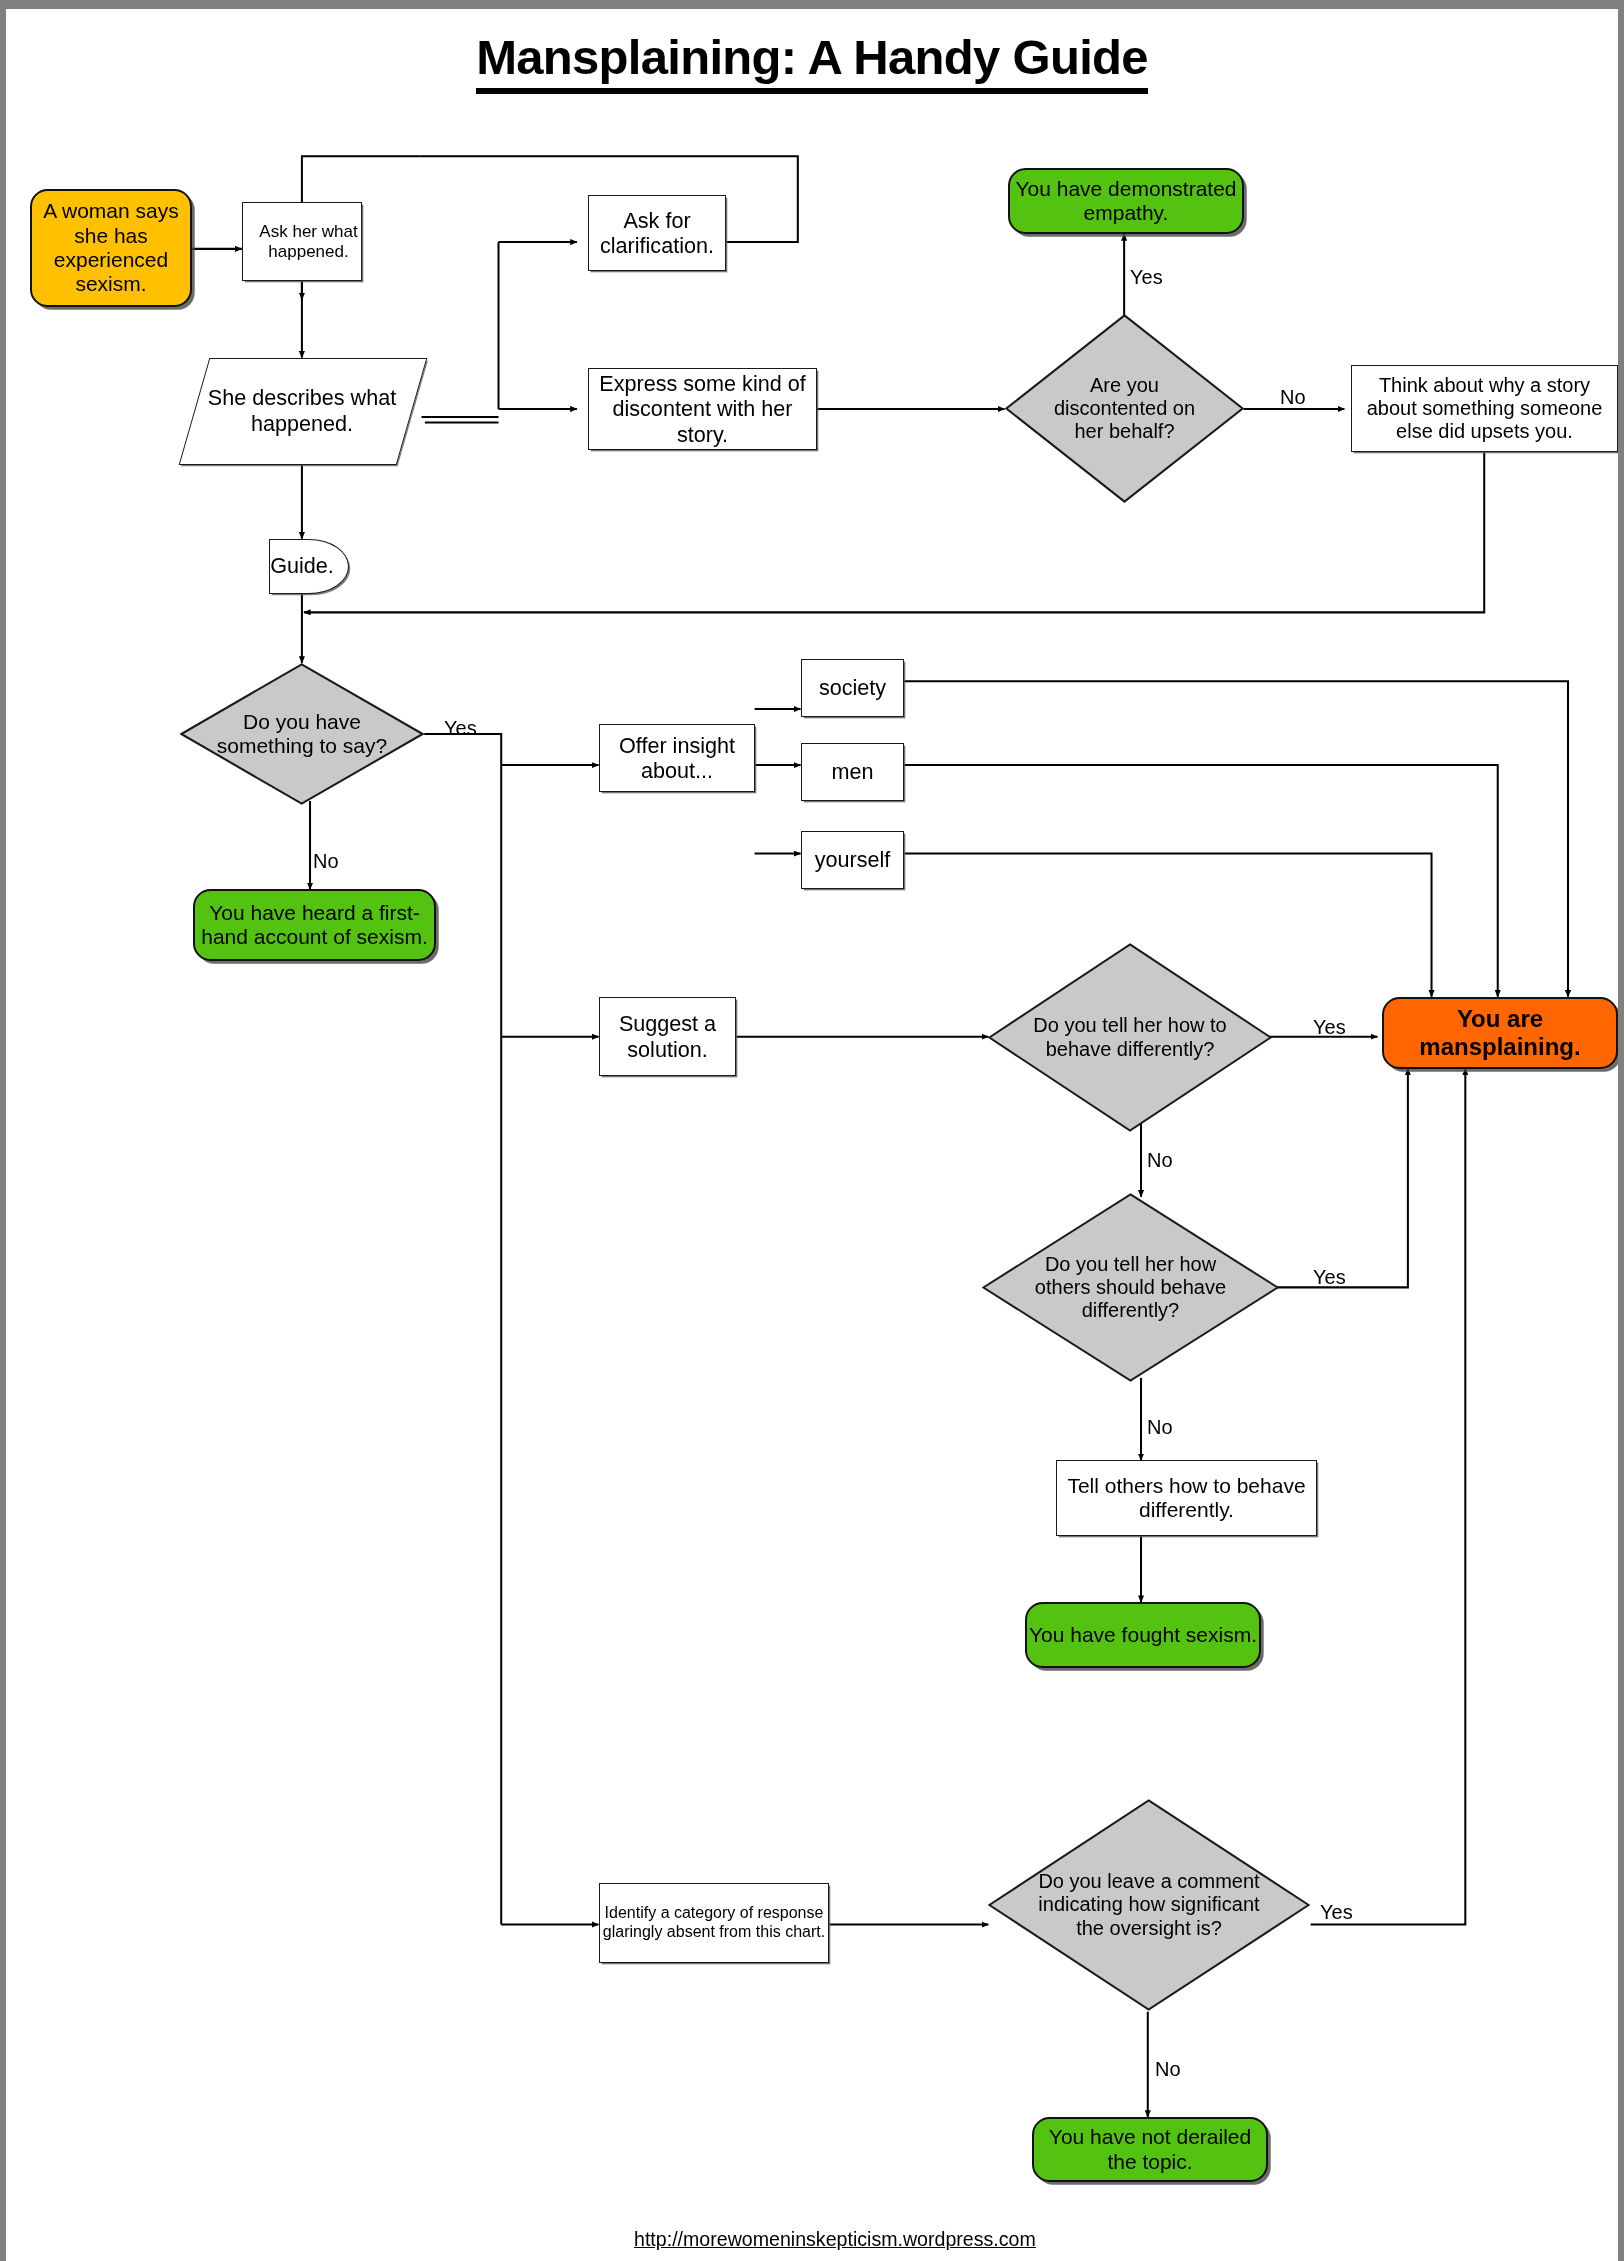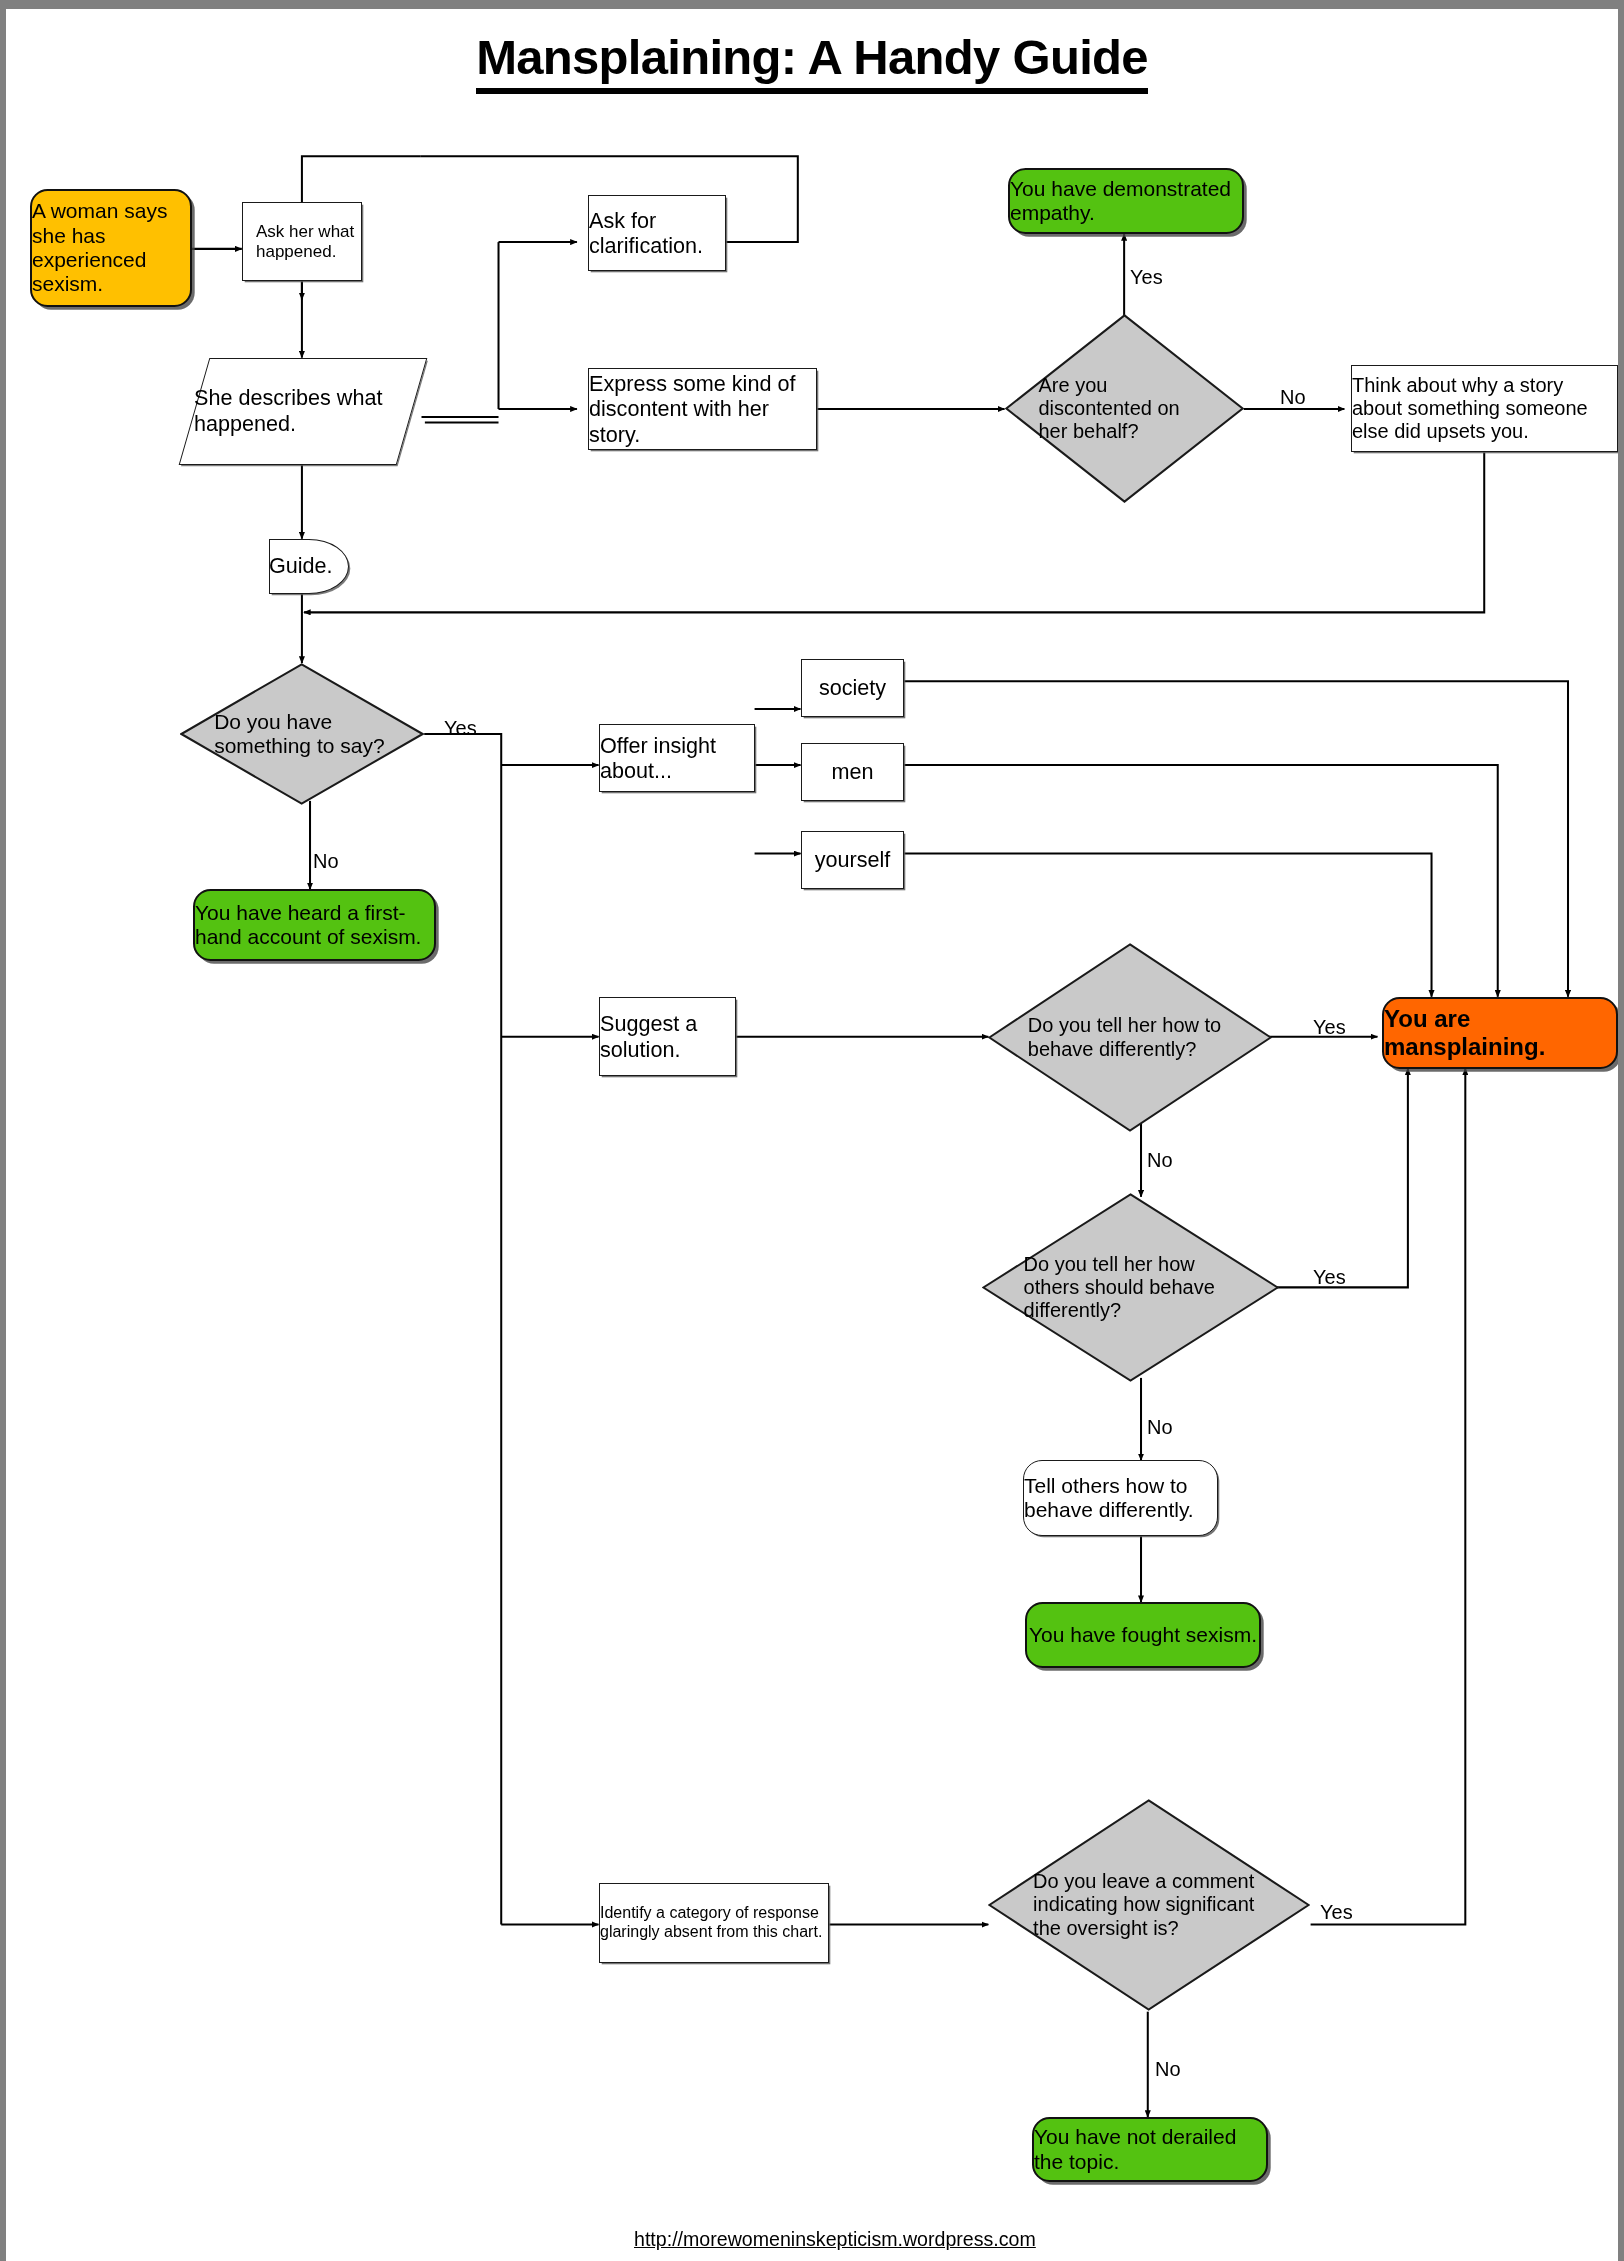--- a/index.html
+++ b/index.html
@@ -22,20 +22,21 @@
   .title{
     position:absolute;left:0;top:20px;width:1612px;text-align:center;
     font-size:49px;font-weight:bold;color:#000;
     letter-spacing:-0.7px;
   }
   .title span{border-bottom:6px solid #000;padding-bottom:2.7px;display:inline-block;}
 
   .node{
     position:absolute;
     display:flex;align-items:center;justify-content:center;
+    text-align:center;
     color:#000;
     box-sizing:border-box;
     line-height:1.16;
   }
   .rect{
     background:#ffffff;border:1.4px solid #1a1a1a;
     box-shadow:2px 2px 0 -0.7px rgba(90,90,90,.85);
   }
   .rounded{
     border-radius:17.6px;border:2px solid #111;
@@ -257,21 +258,21 @@
       <svg class="dbg" viewBox="0 0 440 280" preserveAspectRatio="none">
         <polygon points="220,2 438,140 220,278 2,140" fill="#C9C9C9" stroke="#1a1a1a" stroke-width="3"></polygon>
       </svg>
       <div class="dtext">Do you tell her how others should behave differently?</div>
     </div>
 
     <div class="node rounded orange" style="left:1376px;top:988px;width:236px;height:72px;font-size:24px;">
       <span>You are mansplaining.</span>
     </div>
 
-    <div class="node rect" style="left:1017px;top:1451px;width:195px;height:76px;font-size:21px;border-radius:19px;">
+    <div class="node rect" style="left:1050px;top:1451px;width:261px;height:76px;font-size:21px;">
       <span>Tell others how to behave differently.</span>
     </div>
 
     <div class="node rounded green" style="left:1019px;top:1593px;width:236px;height:66px;font-size:21px;">
       <span>You have fought sexism.</span>
     </div>
 
     <div class="node rect" style="left:593px;top:1874px;width:230px;height:80px;font-size:16px;">
       <span>Identify a category of response glaringly absent from this chart.</span>
     </div>

